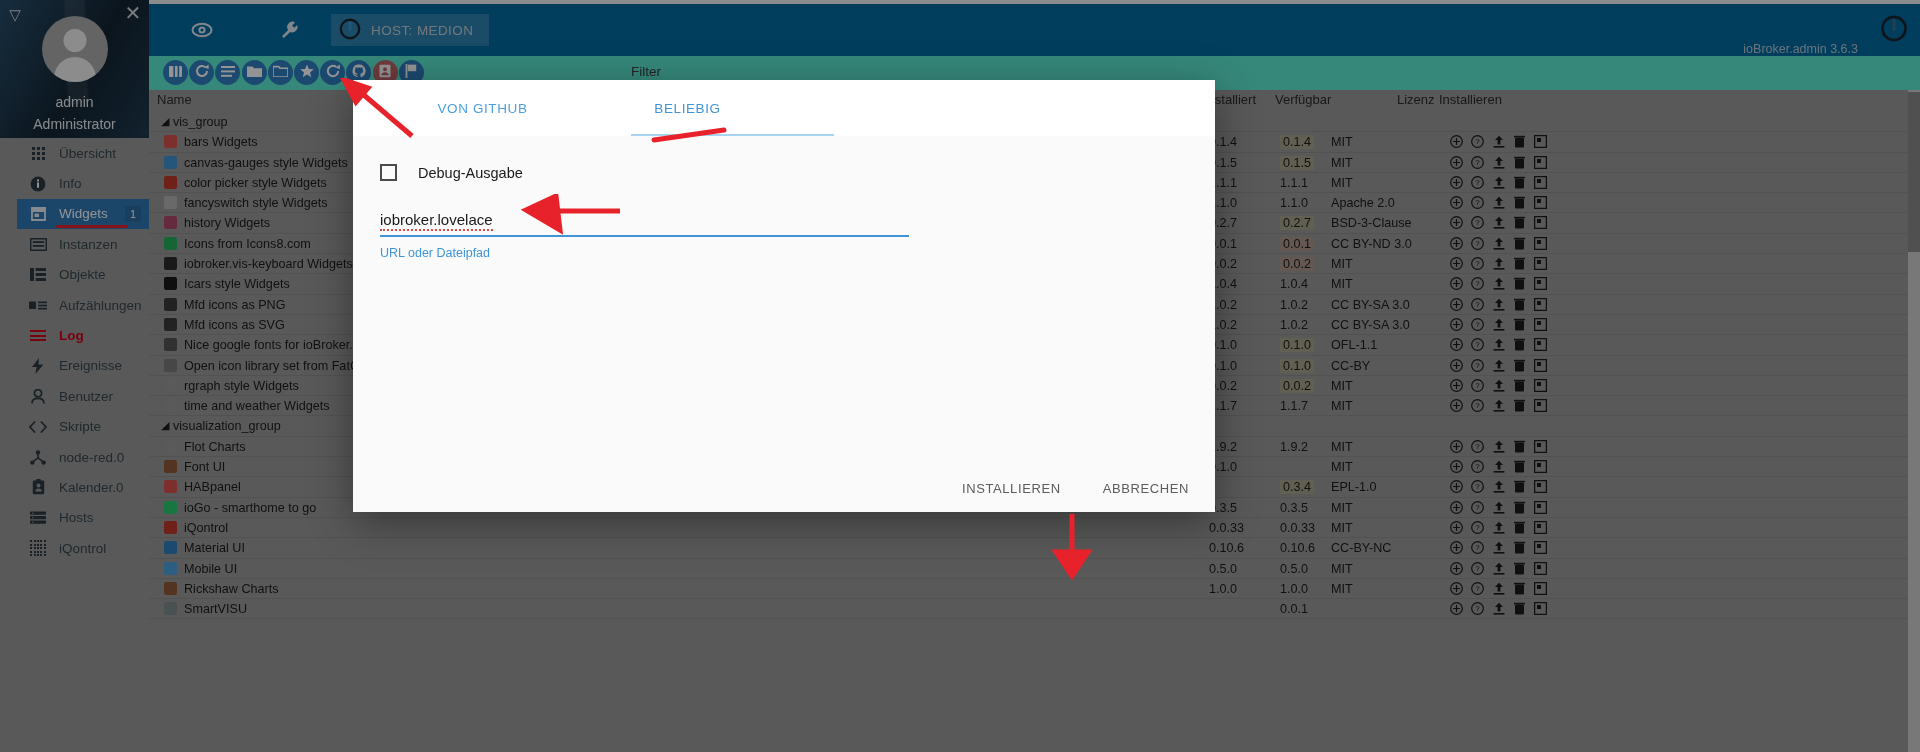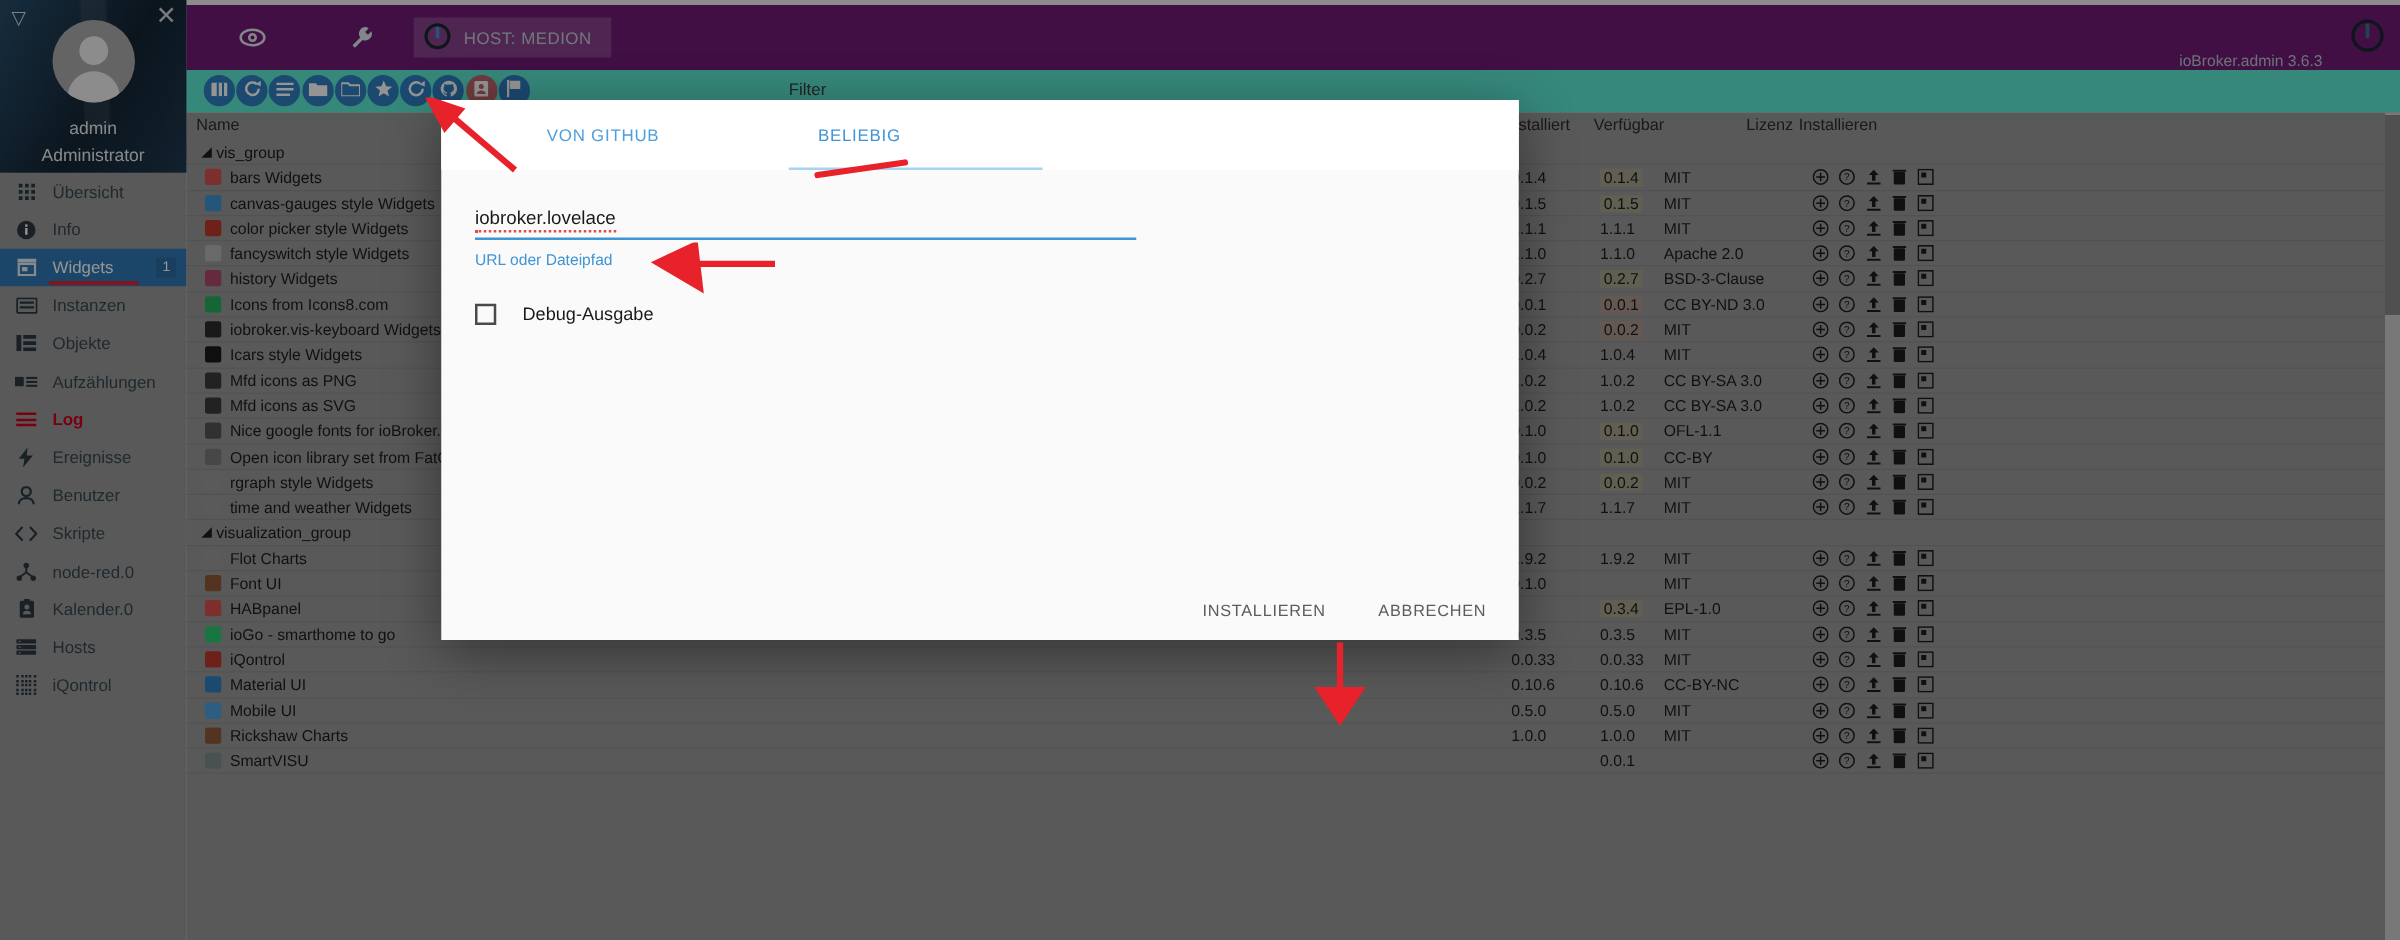--- a/index.html
+++ b/index.html
@@ -46,21 +46,21 @@
   .avatar {
     position:absolute; left:50%; top:16px; transform:translateX(-50%);
     width:66px; height:66px; border-radius:50%;
     background:#adadad; overflow:hidden;
   }
   .avatar .head { position:absolute; left:50%; top:13px; transform:translateX(-50%); width:23px;height:23px;border-radius:50%;background:#f2f2f2; }
   .avatar .body { position:absolute; left:50%; top:41px; transform:translateX(-50%); width:42px;height:30px;border-radius:21px 21px 0 0;background:#f2f2f2; }
   .side-user { position:absolute; left:0; right:0; bottom:28px; text-align:center; color:#e9eef2; font-size:14px; }
   .side-role { position:absolute; left:0; right:0; bottom:6px; text-align:center; color:#e9eef2; font-size:14px; }
 
-  .side-list { position:relative; }
+  .side-list { position:relative;padding-left:17px; }
   .side-item {
     position:relative; height:30.4px; display:flex; align-items:center;
     padding-left:10px; color:#37474f; font-size:13.5px;
   }
   .side-item .ic {
     width:22px; height:18px; margin-right:10px; display:flex; align-items:center; justify-content:center;
     color:#2b3a43;
   }
   .side-item.active { background:#2f77b5; color:#fff; }
   .side-item.active .ic { color:#e7eef4; }
@@ -81,21 +81,21 @@
   .g-dense { display:grid; grid-template-columns:repeat(5,2px); grid-template-rows:repeat(5,2px); gap:1.4px; }
   .g-dense i { background:currentColor; width:2px; height:2px; display:block; }
   .g-lines { width:16px; }
   .g-lines i { display:block; height:2px; background:currentColor; margin:2.2px 0; }
   .g-lines i:nth-child(1){width:16px}.g-lines i:nth-child(2){width:16px}.g-lines i:nth-child(3){width:16px}
 
   
   #main { position:absolute; left:149px; top:0; right:0; bottom:0; background:#f2f2f2; }
 
   #topbar {
-    position:absolute; left:0; right:0; top:4px; height:52px; background:#701a75;
+    position:absolute; left:0; right:0; top:4px; height:52px; background:#0369a1;
     display:flex; align-items:center;
   }
   #topbar .tb-icon {
     width:46px; height:46px; display:flex; align-items:center; justify-content:center;
     color:#dfe7ee;
   }
   #hostchip {
     margin-left:18px; height:32px; background:rgba(255,255,255,.18);
     display:flex; align-items:center; padding:0 16px 0 8px; color:#c3ced6;
     font-size:13.5px; letter-spacing:.4px;
@@ -1393,29 +1393,29 @@
 
 <div id="scrim"></div>
 
 <div id="modal">
   <div id="tabs">
     <div class="tab">VON GITHUB</div>
     <div class="tab active">BELIEBIG</div>
     <div id="tab-underline"></div>
   </div>
 
+  <div id="chk-row">
+    <div id="chk-box"></div>
+    <div id="chk-label">Debug-Ausgabe</div>
+  </div>
+
   <div id="field-wrap">
     <div id="field-val"><span>iobroker.lovelace</span></div>
     <div id="field-line"></div>
     <div id="field-help">URL oder Dateipfad</div>
-  </div>
-
-  <div id="chk-row">
-    <div id="chk-box"></div>
-    <div id="chk-label">Debug-Ausgabe</div>
   </div>
 
   <div id="dlg-actions">
     <div>INSTALLIEREN</div>
     <div>ABBRECHEN</div>
   </div>
 </div>
 
 <svg class="annot" style="left:330px;top:78px" width="90" height="70">
   <g stroke="#e8222a" stroke-width="5" fill="#e8222a">

